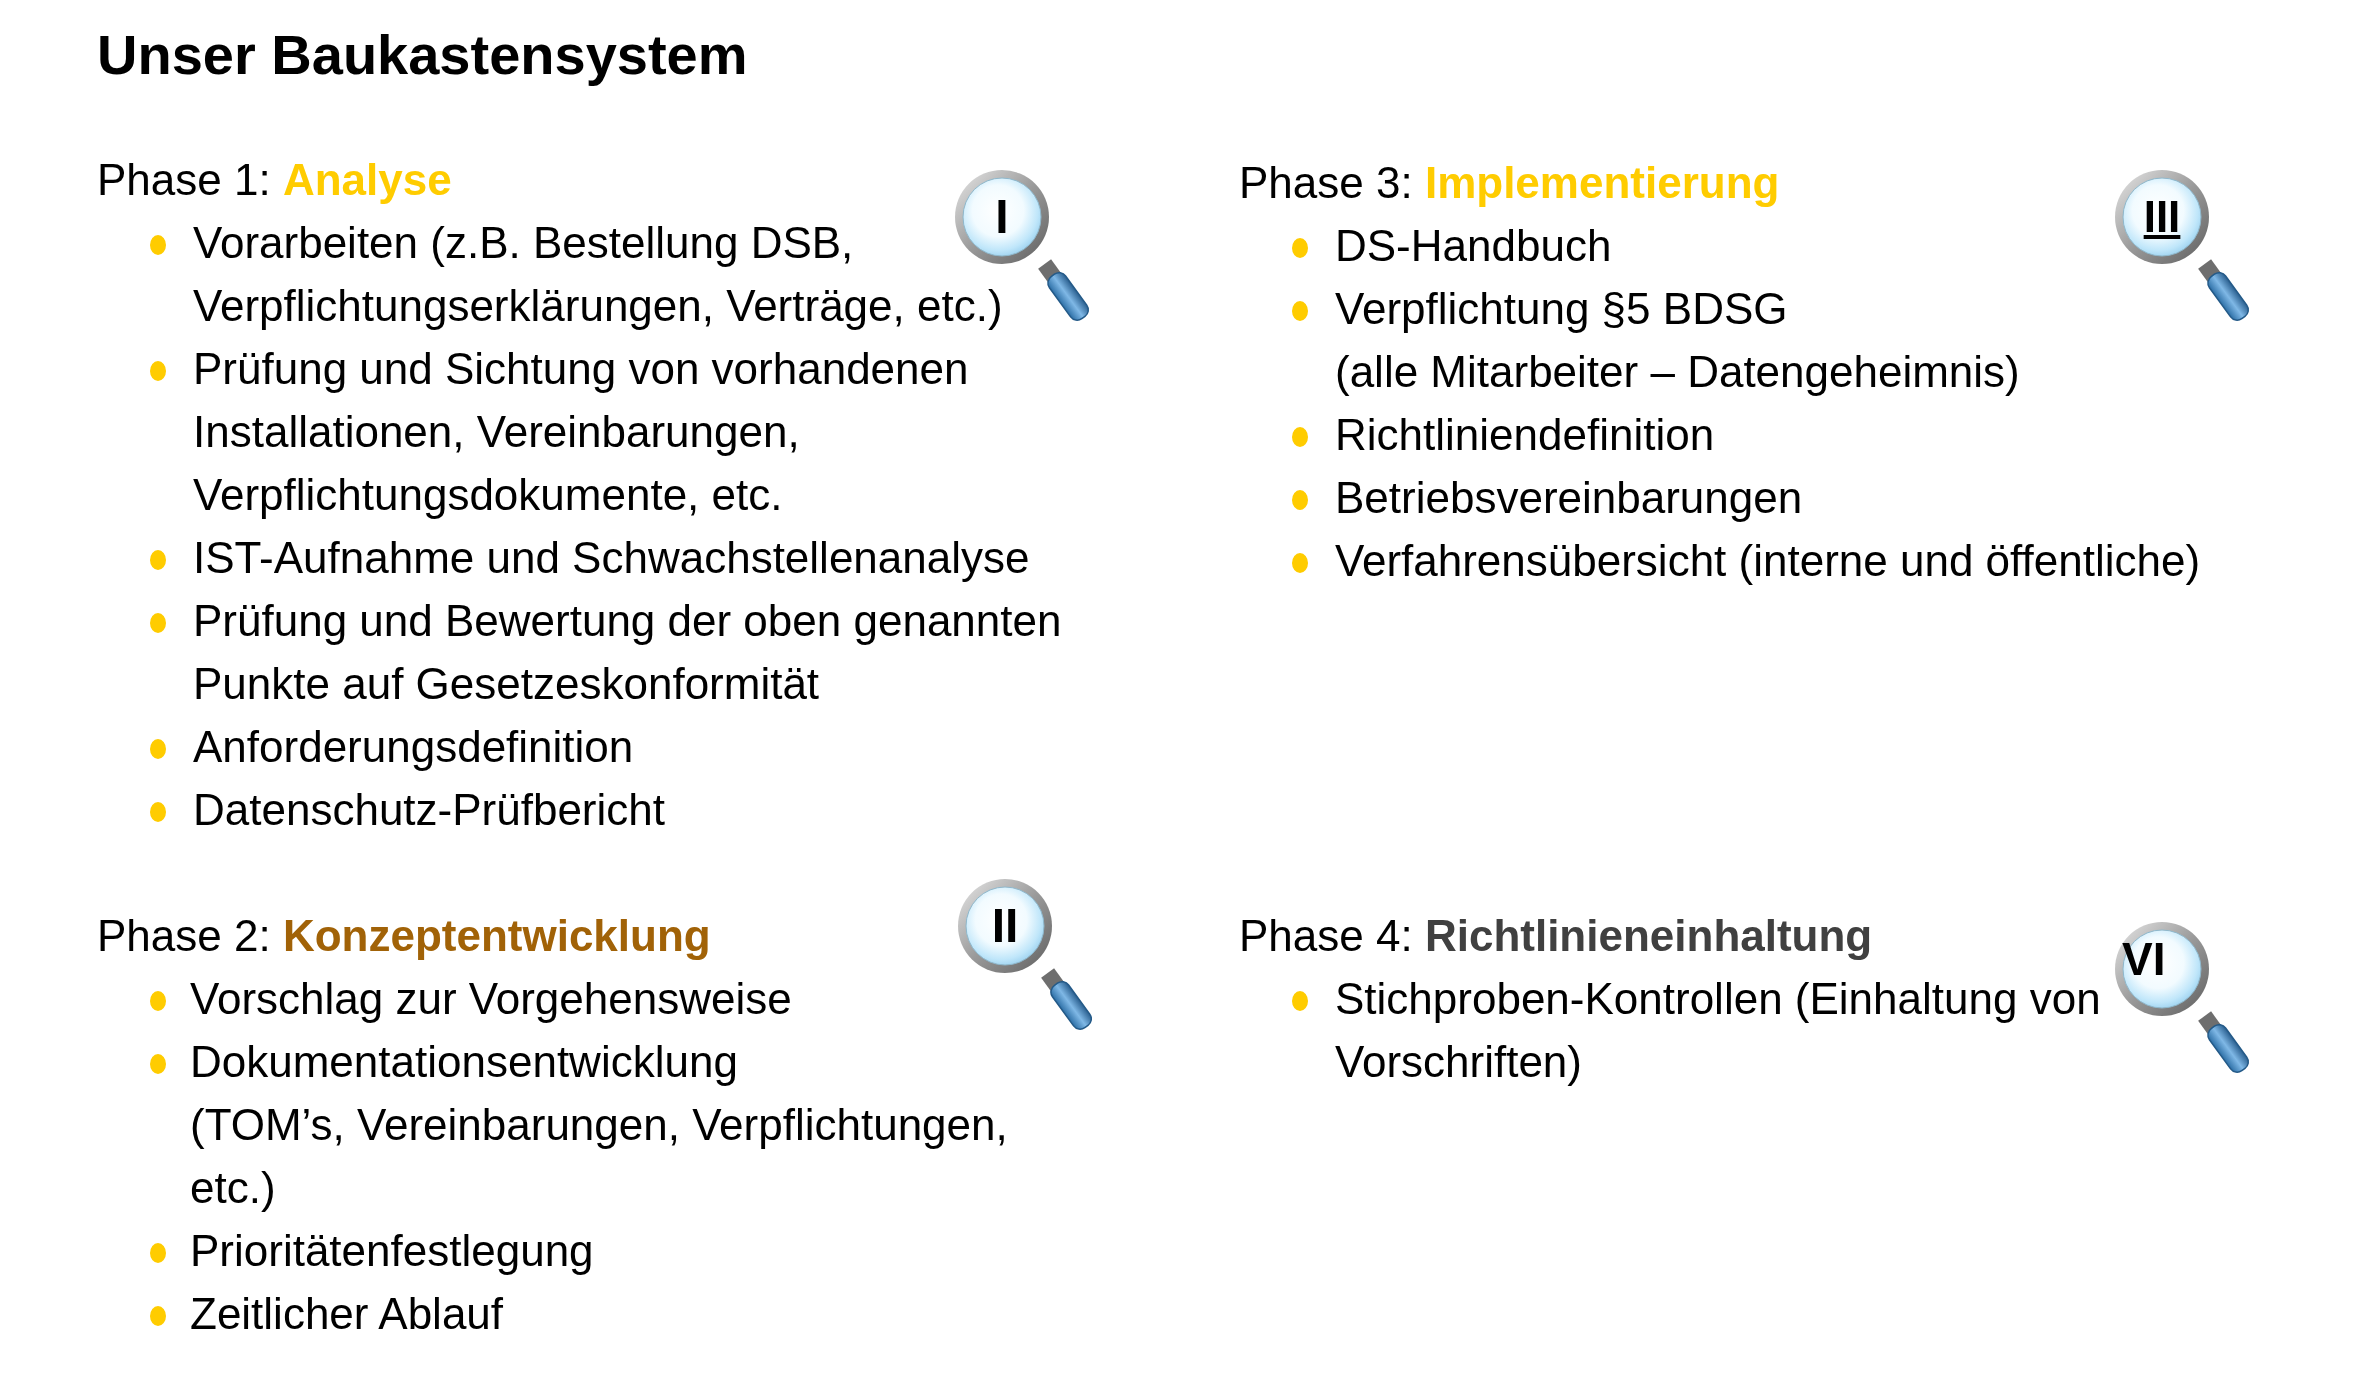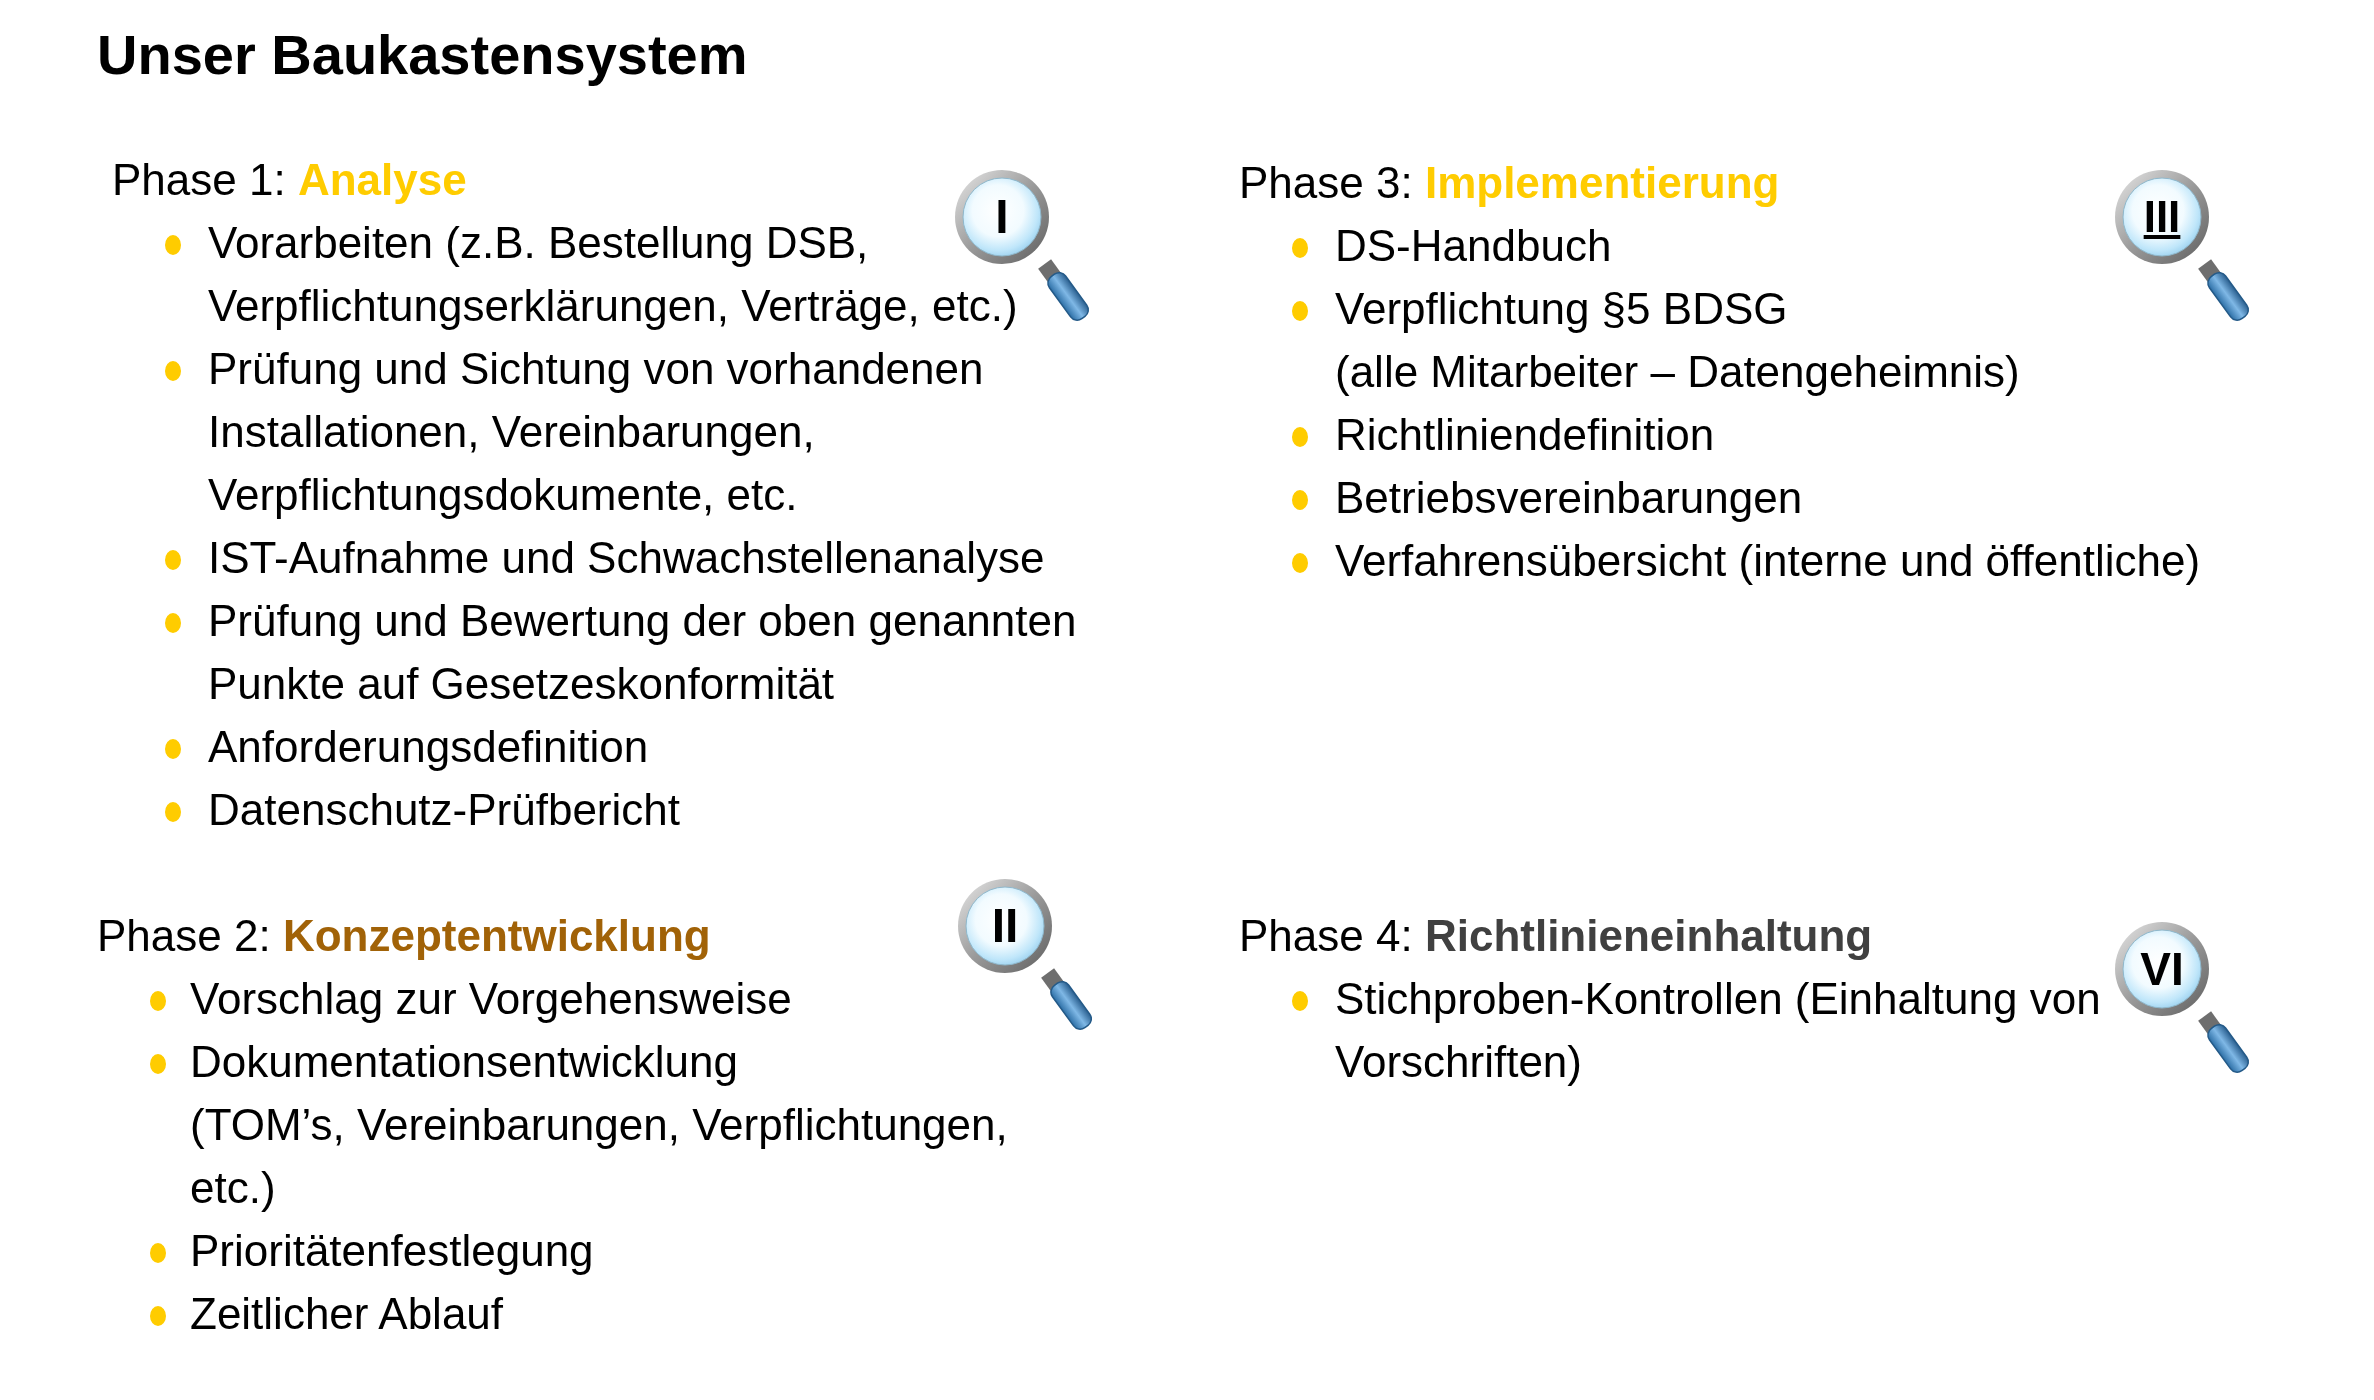--- a/index.html
+++ b/index.html
@@ -13,21 +13,21 @@
   ul.items li { position:relative; padding-left:96px; font-size:44px; line-height:63px; white-space:pre-line; }
   ul.items li .dot { position:absolute; left:53px; top:24px; width:16px; height:20px; border-radius:50%; }
   .mag { position:absolute; width:160px; height:160px; }
   .mag svg { width:100%; height:100%; display:block; }
 </style>
 </head>
 <body>
 
 <h1 class="title">Unser Baukastensystem</h1>
 
-<section class="phase" style="left:112px; top:148px; width:1040px;">
+<section class="phase" style="left:97px; top:148px; width:1040px;">
   <div class="phase-head">
     <span>Phase 1: </span><span class="accent" style="color: rgb(255, 204, 0);">Analyse</span>
   </div>
   <ul class="items">
     <li><span class="dot" style="background: rgb(255, 204, 0);"></span><span>Vorarbeiten (z.B. Bestellung DSB,
 Verpflichtungserklärungen, Verträge, etc.)</span></li>
     <li><span class="dot" style="background: rgb(255, 204, 0);"></span><span>Prüfung und Sichtung von vorhandenen
 Installationen, Vereinbarungen,
 Verpflichtungsdokumente, etc.</span></li>
     <li><span class="dot" style="background: rgb(255, 204, 0);"></span><span>IST-Aufnahme und Schwachstellenanalyse</span></li>
@@ -132,14 +132,14 @@
 
 <div class="mag" style="left:2110px; top:917px;">
   <svg viewBox="0 0 160 160">
     <g transform="rotate(-36 104 112)">
       <rect x="96" y="96" width="16" height="16" fill="#6e6e6e"></rect>
       <rect x="94" y="110" width="20" height="52" rx="8" fill="url(#handle)" stroke="#245a88" stroke-width="1.5"></rect>
     </g>
     <circle cx="52" cy="52" r="47" fill="url(#ring)"></circle>
     <circle cx="52" cy="52" r="39" fill="url(#lens)" stroke="#8fb8cc" stroke-width="1"></circle>
   </svg>
-  <span style="position:absolute; left:12px; top:22px; width:80px; text-align:center; font-size:46px; font-weight:bold; line-height:60px;">VI</span>
+  <span style="position:absolute; left:12px; top:12px; width:80px; text-align:left; font-size:46px; font-weight:bold; line-height:60px;">VI</span>
 </div>
 
 </body></html>

